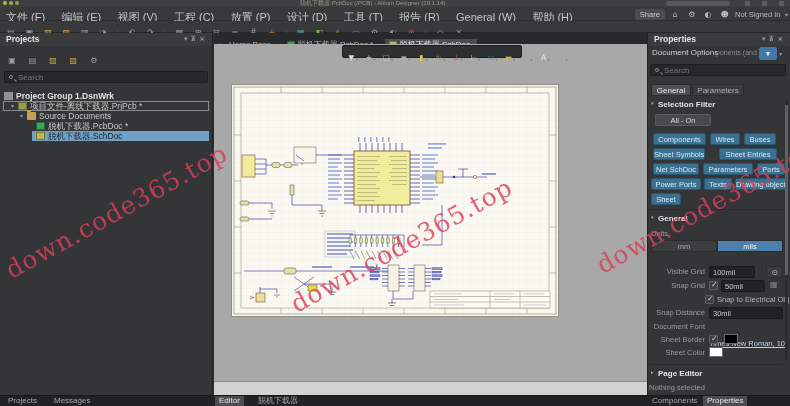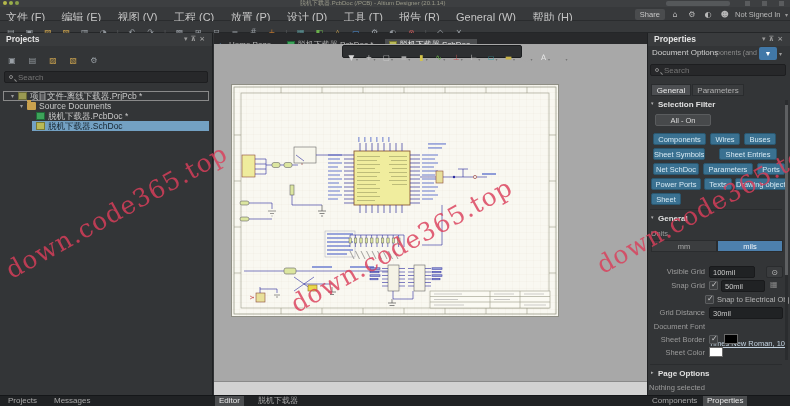--- a/index.html
+++ b/index.html
@@ -175,20 +175,23 @@
       <span class="t-ico" style="color:#9aa0a6">▤</span>
       <span class="t-ico" style="color:#c9a14e">▨</span>
       <span class="t-ico" style="color:#c9a14e">▧</span>
       <span class="t-ico" style="color:#9aa0a6">⚙</span>
     </div>
     <div class="searchbox">
       <span class="s-glass"></span>
       <input type="text" placeholder="Search" style="">
     </div>
     <div class="tree">
+      <div class="trow" style="padding-left:4px">
+        <span class="tico ico-workspace"></span><span class="lbl" style="font-weight:bold;color:#e0e0e0">Project Group 1.DsnWrk</span>
+      </div>
       <div class="trow row-outline" style="padding-left:8px;margin:0 3px">
         <span class="arr">▾</span><span class="tico ico-project"></span><span class="lbl">项目文件-离线下载器.PrjPcb *</span>
       </div>
       <div class="trow" style="padding-left:20px">
         <span class="arr">▾</span><span class="tico ico-folder"></span><span class="lbl">Source Documents</span>
       </div>
       <div class="trow" style="padding-left:36px">
         <span class="tico ico-pcb"></span><span class="lbl">脱机下载器.PcbDoc *</span>
       </div>
       <div class="trow row-sel" style="padding-left:36px;margin-left:32px;padding-left:4px;margin-right:3px">
@@ -455,35 +458,35 @@
   <span class="abs" style="left:766px;top:266px;width:17px;height:12px;background:#3a3c3e;border:1px solid #2a2c2e;border-radius:2px;text-align:center;line-height:11px;color:#b8b8b8;font-size:8px;font-family:'DejaVu Sans',sans-serif">⊙</span>
 
   <span class="rp-label" style="left:647px;top:280px;width:58px;text-align:right">Snap Grid</span>
   <span class="chk" style="left:709px;top:281px"></span>
   <input class="rp-input" style="left: 721px; top: 280px; width: 44px;" value="50mil">
   <span class="abs" style="left:770px;top:280px;color:#8a8a8a;font-size:8px;font-family:'DejaVu Sans',sans-serif">▦</span>
 
   <span class="chk" style="left:705px;top:295px"></span>
   <span class="rp-label" style="left:717px;top:294px;width:72px;overflow:hidden;white-space:nowrap;color:#b4b4b4">Snap to Electrical Object H</span>
 
-  <span class="rp-label" style="left:647px;top:307px;width:58px;text-align:right">Grid Distance</span>
+  <span class="rp-label" style="left:647px;top:307px;width:58px;text-align:right">Snap Distance</span>
   <input class="rp-input" style="left: 709px; top: 307px; width: 74px;" value="30mil">
 
   <span class="rp-label" style="left:647px;top:321px;width:58px;text-align:right">Document Font</span>
   <span class="rp-label" style="left:709px;top:338px;color:#c2d2e0;text-decoration:underline;white-space:nowrap">Times New Roman, 10</span>
 
   <span class="rp-label" style="left:647px;top:334px;width:58px;text-align:right">Sheet Border</span>
   <span class="chk" style="left:709px;top:335px"></span>
   <span class="swatch" style="left:724px;top:334px;background:#000"></span>
 
   <span class="rp-label" style="left:647px;top:347px;width:58px;text-align:right">Sheet Color</span>
   <span class="swatch" style="left:709px;top:347px;background:#fff"></span>
 
   <div class="abs" style="left:650px;top:364px;width:132px;border-top:1px solid #2a2c2e"></div>
-  <div class="rp-sec" style="left:651px;top:369px"><span class="arr">▸</span><span>Page Options</span></div>
+  <div class="rp-sec" style="left:651px;top:369px"><span class="arr">▸</span><span>Page Editor</span></div>
 
   <span class="rp-label" style="left:649px;top:382px;color:#9a9a9a">Nothing selected</span>
 
   <div id="rp-scroll" class="abs"></div>
   <div id="rp-thumb" class="abs"></div>
 
   <div id="bottombar" class="abs">
     <span class="bb-item" style="left:4px">Projects</span>
     <span class="bb-item" style="left:50px">Messages</span>
     <span class="bb-item bb-active" style="left:215px">Editor</span>

